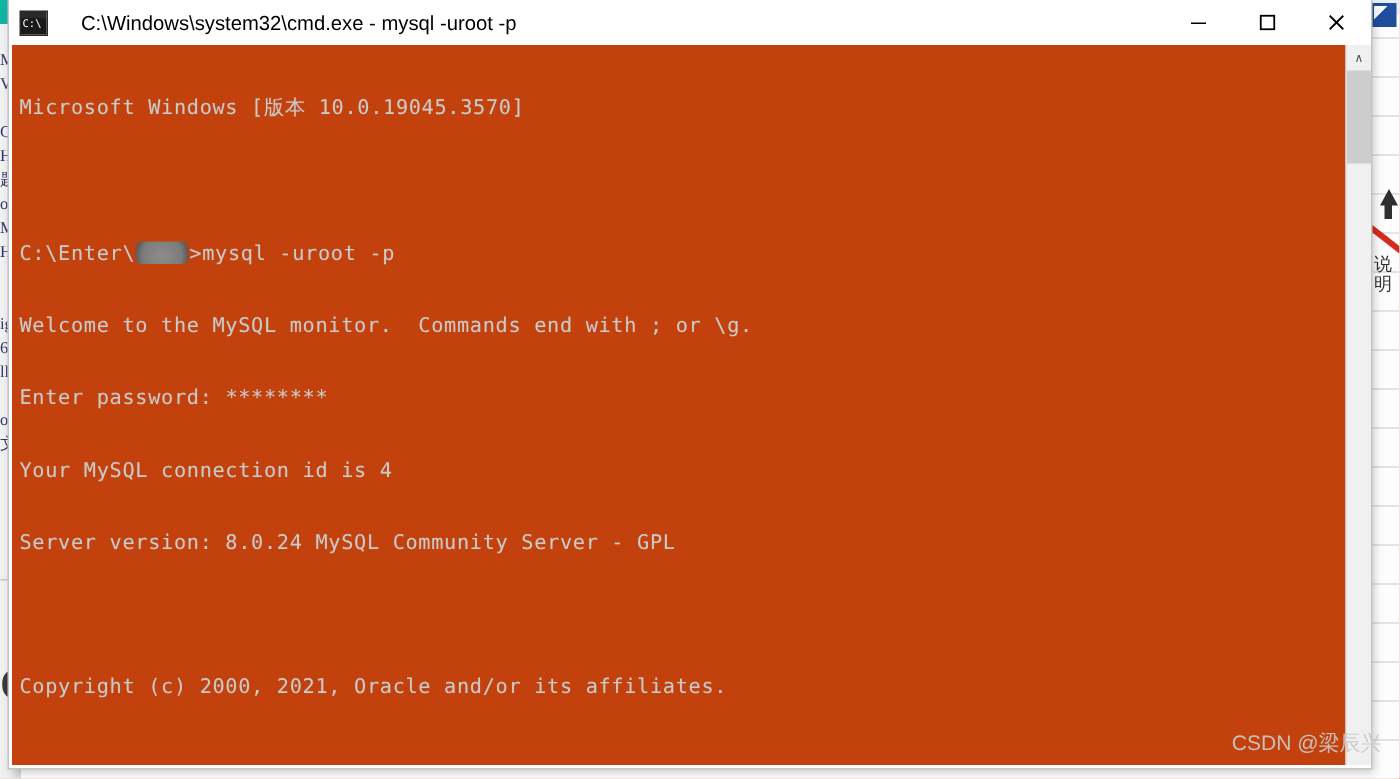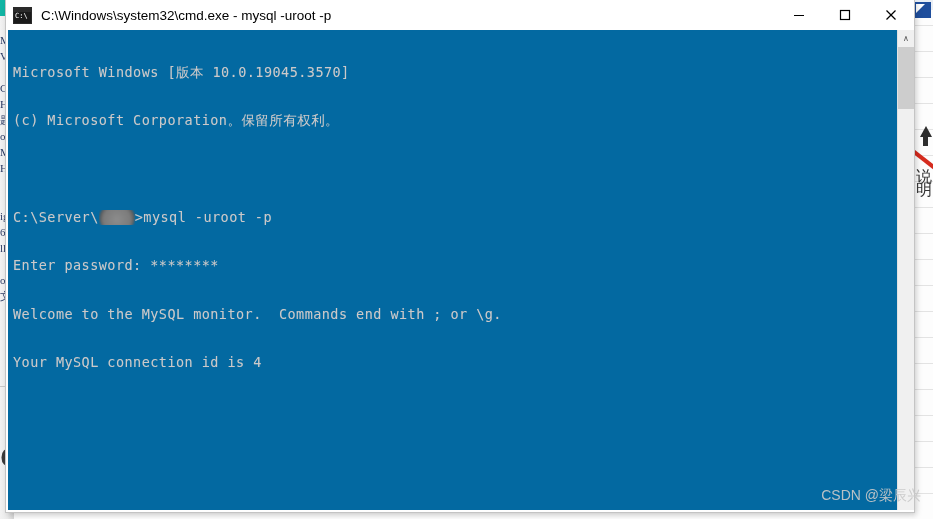--- a/index.html
+++ b/index.html
@@ -112,21 +112,21 @@
     left: 915px; top: 150px;
     width: 26px; height: 4px;
     background: #d52b1e;
     transform: rotate(38deg);
     transform-origin: left top;
   }
   .bg-cn-vert {
     position: absolute;
     left: 916px;
     font-family: "Liberation Sans", sans-serif;
-    font-size: 16px;
+    font-size: 12px;
     color: #333;
     line-height: 13px;
     width: 14px;
     word-break: break-all;
   }
 
   
   .bg-bottom {
     position: absolute;
     left: 0; bottom: 0;
@@ -187,21 +187,21 @@
   }
   .title-icon .glyph {
     position: absolute;
     left: 1px; top: 4px;
     font-family: "DejaVu Sans Mono", monospace;
     font-size: 7px;
     color: #ffffff;
     line-height: 9px;
   }
   .title-text {
-    margin-left: 9px;
+    margin-left: 22px;
     font-size: 13.5px;
     color: #000000;
     white-space: nowrap;
     font-family: "Liberation Sans", sans-serif;
   }
   .win-buttons {
     position: absolute;
     right: 0; top: 0;
     height: 30px;
     display: flex;
@@ -214,21 +214,21 @@
     cursor: default;
   }
   .win-btn svg { display: block; }
 
   
   .console {
     position: absolute;
     left: 2px; top: 30px;
     width: 904px;
     height: 480px;
-    background: #0369a1;
+    background: #c2410c;
     overflow: hidden;
   }
   .console-text {
     position: absolute;
     left: 5px; top: 2px;
     font-family: "DejaVu Sans Mono", "Liberation Mono", monospace;
     font-size: 13.5px;
     line-height: 16.1px;
     color: #ccc9c9;
     white-space: pre;
@@ -356,27 +356,28 @@
             <line x1="1.5" y1="1.5" x2="10.5" y2="10.5" stroke="#000" stroke-width="1.2"></line>
             <line x1="10.5" y1="1.5" x2="1.5" y2="10.5" stroke="#000" stroke-width="1.2"></line>
           </svg>
         </div>
       </div>
     </div>
 
     <div class="console">
       <div class="console-text">
         <div class="console-line">Microsoft Windows [版本 10.0.19045.3570]</div>
-        <div class="console-line">(c) Microsoft Corporation。保留所有权利。</div>
         <div class="console-line">&nbsp;</div>
-        <div class="console-line"><span>C:\Server\</span><span class="redact"></span><span>&gt;mysql -uroot -p</span></div>
+        <div class="console-line"><span>C:\Enter\</span><span class="redact"></span><span>&gt;mysql -uroot -p</span></div>
+        <div class="console-line">Welcome to the MySQL monitor.  Commands end with ; or \g.</div>
         <div class="console-line"><span>Enter password: </span><span>********</span></div>
-        <div class="console-line">Welcome to the MySQL monitor.  Commands end with ; or \g.</div>
         <div class="console-line">Your MySQL connection id is 4</div>
+        <div class="console-line">Server version: 8.0.24 MySQL Community Server - GPL</div>
         <div class="console-line">&nbsp;</div>
+        <div class="console-line">Copyright (c) 2000, 2021, Oracle and/or its affiliates.</div>
         
         
         
         
         
         
         
         
       </div>
     </div>

